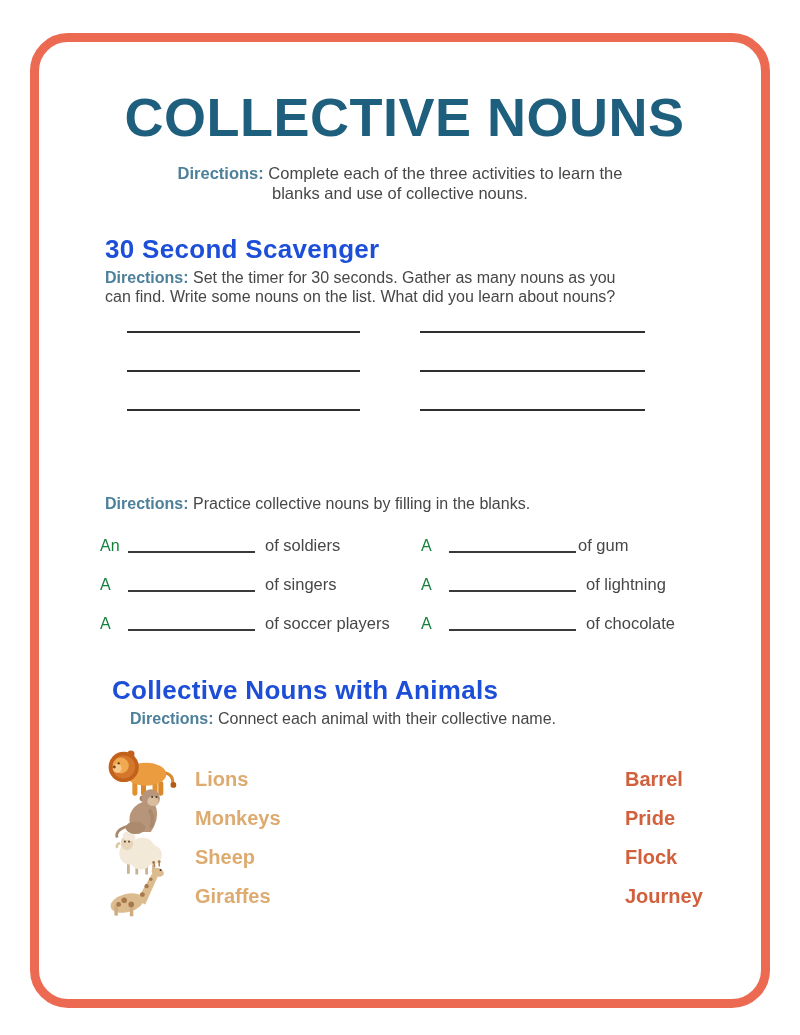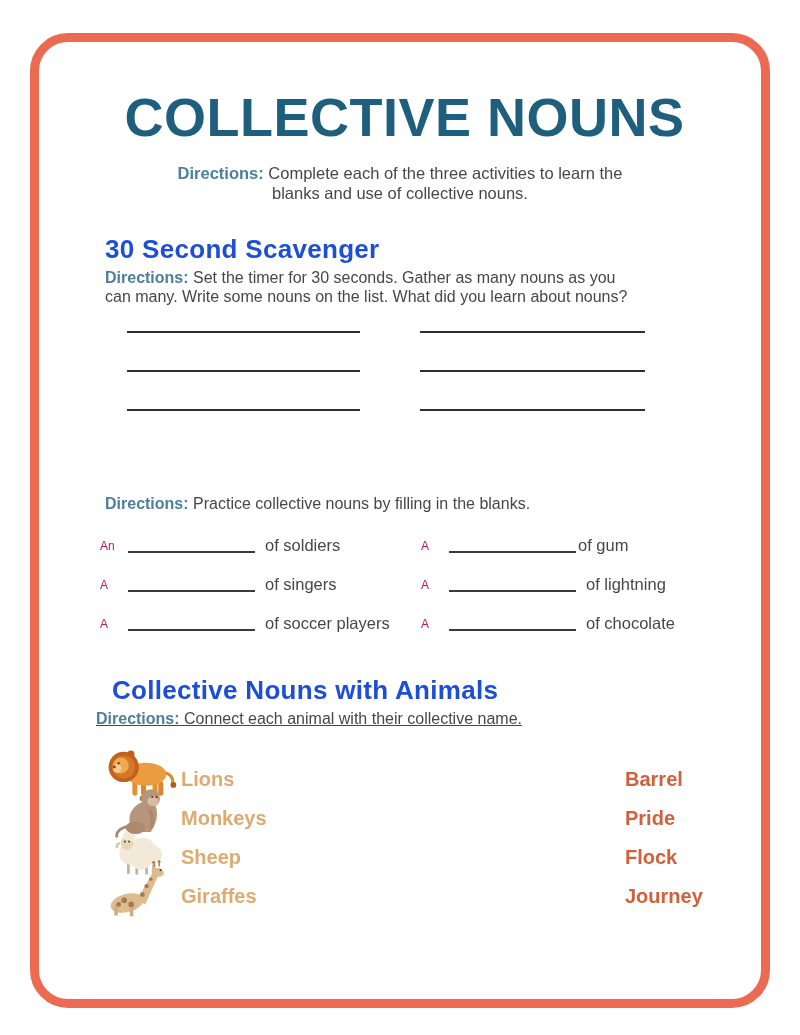--- a/index.html
+++ b/index.html
@@ -59,21 +59,21 @@
   }
   .fb-rows {
     position:absolute;
     left:100px; top:526px; width:620px;
   }
   .fb-row { display:flex; align-items:center; height:39px; }
   .fb-left { display:flex; align-items:center; width:321px; }
   .fb-right { display:flex; align-items:center; }
   .fb-article {
     width:28px; flex:none;
-    font-size:12px; color:#be185d;
+    font-size:16px; color:#15803d;
   }
   .fb-line {
     width:127px; height:14px; flex:none;
     border-bottom:2.5px solid #3A3A3A;
     margin-right:10px;
   }
   .fb-line.tight { margin-right:2px; }
   .fb-suffix { font-size:16.5px; color:#474747; white-space:nowrap; }
   .animal-rows {
     position:absolute;
@@ -85,21 +85,21 @@
     height:39px;
   }
   .an-img {
     width:72px; height:56px; flex:none;
     transform:translateY(-8px);
   }
   .an-img svg { width:100%; height:100%; overflow:visible; }
   .an-label {
     font-size:20px; font-weight:bold;
     color:#DDAB70;
-    margin-left:4px;
+    margin-left:18px;
   }
   .an-name {
     position:absolute;
     left:520px;
     font-size:20px; font-weight:bold;
     color:#D2603C;
   }
   .footer {
     position:absolute;
     top:960px; left:0; width:100%;
@@ -125,21 +125,21 @@
   <div class="main-directions">
     <span class="dir-label">Directions:</span>
     <span>Complete each of the three activities to learn the</span><br>
     <span>blanks and use of collective nouns.</span>
   </div>
 
   <div class="section-heading" style="left:105px; top:234px;">30 Second Scavenger</div>
   <div class="section-directions" style="left:105px; top:268px;">
     <span class="dir-label">Directions:</span>
     <span>Set the timer for 30 seconds. Gather as many nouns as you</span><br>
-    <span>can many. Write some nouns on the list. What did you learn about nouns?</span>
+    <span>can find. Write some nouns on the list. What did you learn about nouns?</span>
   </div>
 
   <div class="blank-line" style="left:127px; top:331px; width:233px;"></div>
   <div class="blank-line" style="left:127px; top:370px; width:233px;"></div>
   <div class="blank-line" style="left:127px; top:409px; width:233px;"></div>
   <div class="blank-line" style="left:420px; top:331px; width:225px;"></div>
   <div class="blank-line" style="left:420px; top:370px; width:225px;"></div>
   <div class="blank-line" style="left:420px; top:409px; width:225px;"></div>
 
   <div class="section-directions" style="left:105px; top:494px;">
@@ -180,21 +180,21 @@
       </div>
       <div class="fb-right">
         <span class="fb-article">A</span>
         <span class="fb-line"></span>
         <span class="fb-suffix">of chocolate</span>
       </div>
     </div>
   </div>
 
   <div class="section-heading" style="left:112px; top:675px;">Collective Nouns with Animals</div>
-  <div class="section-directions" style="left:96px; top:709px;text-decoration:underline;">
+  <div class="section-directions" style="left:130px; top:709px;">
     <span class="dir-label">Directions:</span>
     <span>Connect each animal with their collective name.</span>
   </div>
 
   <div class="animal-rows">
 
     <div class="an-row">
       <div class="an-img">
         <svg viewBox="0 0 100 74">
           <path d="M82 38 q14 2 12 16" stroke="#d98a33" stroke-width="4" fill="none"></path>

